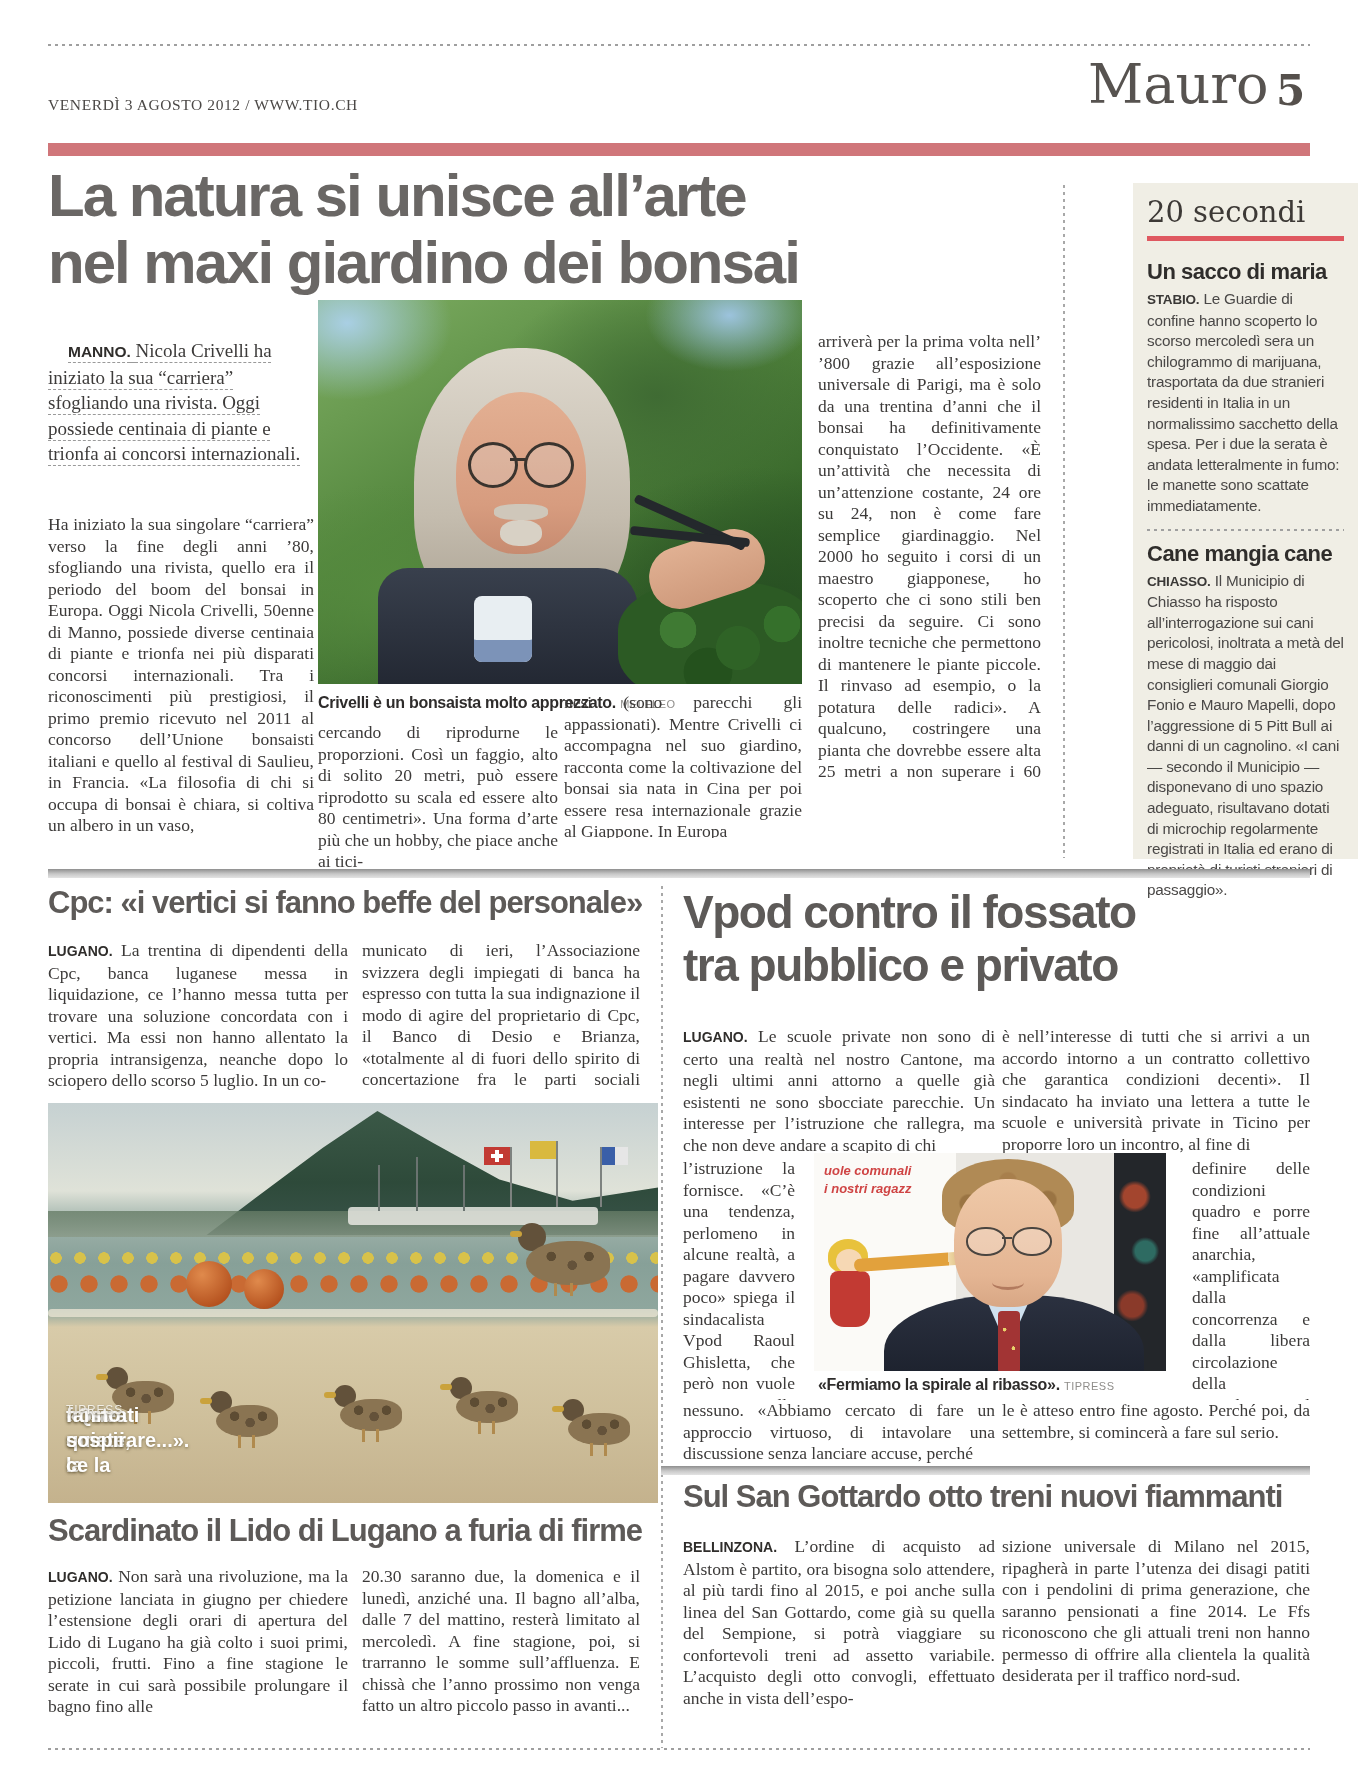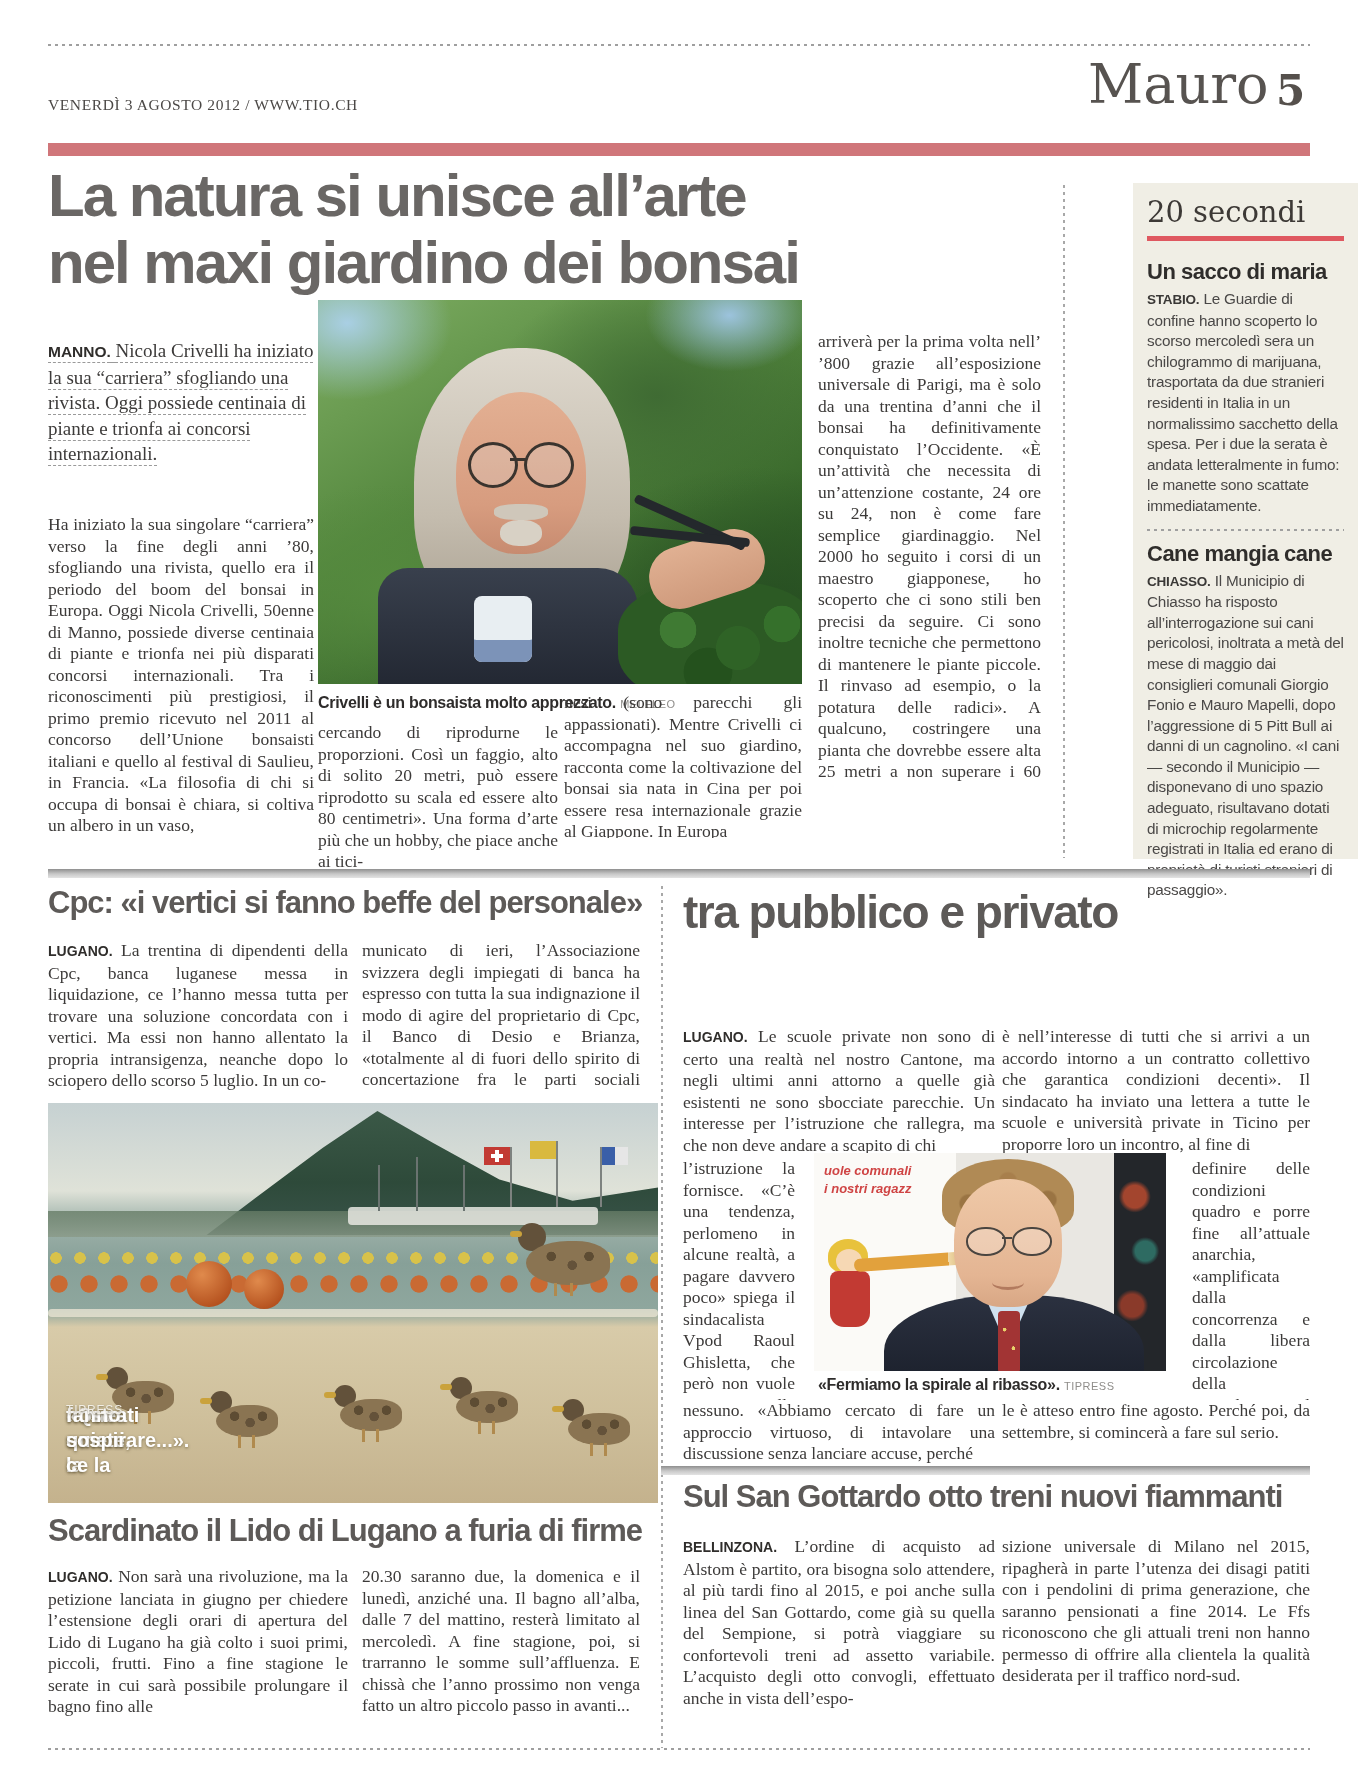--- a/index.html
+++ b/index.html
@@ -161,21 +161,21 @@
   <div class="abs sectiontitle" style="left:1088px;top:58px;width:160px;text-align:right;">Mauro</div>
   <div class="abs pagenum" style="left:1276px;top:70px;">5</div>
   <div class="abs redbar" style="left:48px;top:143px;width:1262px;height:13px;"></div>
 
   <div class="abs hl hl-main" style="left:48px;top:162px;width:1000px;">
     <div>La natura si unisce all’arte</div>
     <div>nel maxi giardino dei bonsai</div>
   </div>
 
   <div class="abs serif-body intro" style="left:48px;top:338px;width:266px;height:160px;">
-    <span class="kicker" style="font-size:15.5px;">MANNO.</span>
+    <span class="kicker" style="font-size:15.5px;margin-left:20px;">MANNO.</span>
     <span>Nicola Crivelli ha iniziato la sua “carriera” sfogliando una rivista. Oggi possiede centinaia di piante e trionfa ai concorsi internazionali.</span>
   </div>
   <div class="abs serif-body" style="left:48px;top:514px;width:266px;height:346px;">Ha iniziato la sua singolare “carriera” verso la fine degli anni ’80, sfogliando una rivista, quello era il periodo del boom del bonsai in Europa. Oggi Nicola Crivelli, 50enne di Manno, possiede diverse centinaia di piante e trionfa nei più disparati concorsi internazionali. Tra i riconoscimenti più prestigiosi, il primo premio ricevuto nel 2011 al concorso dell’Unione bonsaisti italiani e quello al festival di Saulieu, in Francia. «La filosofia di chi si occupa di bonsai è chiara, si coltiva un albero in un vaso,</div>
 
   <div class="photo photo-main" style="left:318px;top:300px;width:484px;height:384px;">
     <div class="pm-hair"></div>
     <div class="pm-face">
       <div class="pm-glass l"></div>
       <div class="pm-glass r"></div>
       <div class="pm-bridge"></div>
@@ -298,20 +298,21 @@
   </div>
 
   <div class="abs hl hl-mid" style="left:48px;top:1514px;width:600px;">Scardinato il Lido di Lugano a furia di firme</div>
   <div class="abs serif-body" style="left:48px;top:1566px;width:300px;height:154px;">
     <span class="kicker">LUGANO.</span>
     <span>Non sarà una rivoluzione, ma la petizione lanciata in giugno per chiedere l’estensione degli orari di apertura del Lido di Lugano ha già colto i suoi primi, piccoli, frutti. Fino a fine stagione le serate in cui sarà possibile prolungare il bagno fino alle</span>
   </div>
   <div class="abs serif-body" style="left:362px;top:1566px;width:278px;height:154px;">20.30 saranno due, la domenica e il lunedì, anziché una. Il bagno all’alba, dalle 7 del mattino, resterà limitato al mercoledì. A fine stagione, poi, si trarranno le somme sull’affluenza. E chissà che l’anno prossimo non venga fatto un altro piccolo passo in avanti...</div>
 
   <div class="abs hl hl-vpod" style="left:683px;top:886px;width:630px;">
+    <div>Vpod contro il fossato</div>
     <div>tra pubblico e privato</div>
   </div>
   <div class="abs serif-body" style="left:683px;top:1026px;width:312px;height:132px;">
     <span class="kicker">LUGANO.</span>
     <span>Le scuole private non sono di certo una realtà nel nostro Cantone, ma negli ultimi anni attorno a quelle già esistenti ne sono sbocciate parecchie. Un interesse per l’istruzione che rallegra, ma che non deve andare a scapito di chi</span>
   </div>
   <div class="abs serif-body" style="left:683px;top:1158px;width:112px;height:242px;">l’istruzione la fornisce. «C’è una tendenza, perlomeno in alcune realtà, a pagare davvero poco» spiega il sindacalista Vpod Raoul Ghisletta, che però non vuole mettere alla gogna</div>
   <div class="abs serif-body" style="left:683px;top:1400px;width:312px;height:66px;">nessuno. «Abbiamo cercato di fare un approccio virtuoso, di intavolare una discussione senza lanciare accuse, perché</div>
   <div class="abs serif-body" style="left:1002px;top:1026px;width:308px;height:132px;">è nell’interesse di tutti che si arrivi a un accordo intorno a un contratto collettivo che garantica condizioni decenti». Il sindacato ha inviato una lettera a tutte le scuole e università private in Ticino per proporre loro un incontro, al fine di</div>
   <div class="abs serif-body" style="left:1192px;top:1158px;width:118px;height:242px;">definire delle condizioni quadro e porre fine all’attuale anarchia, «amplificata dalla concorrenza e dalla libera circolazione della manodopera». Il riscontro delle scuo-</div>

